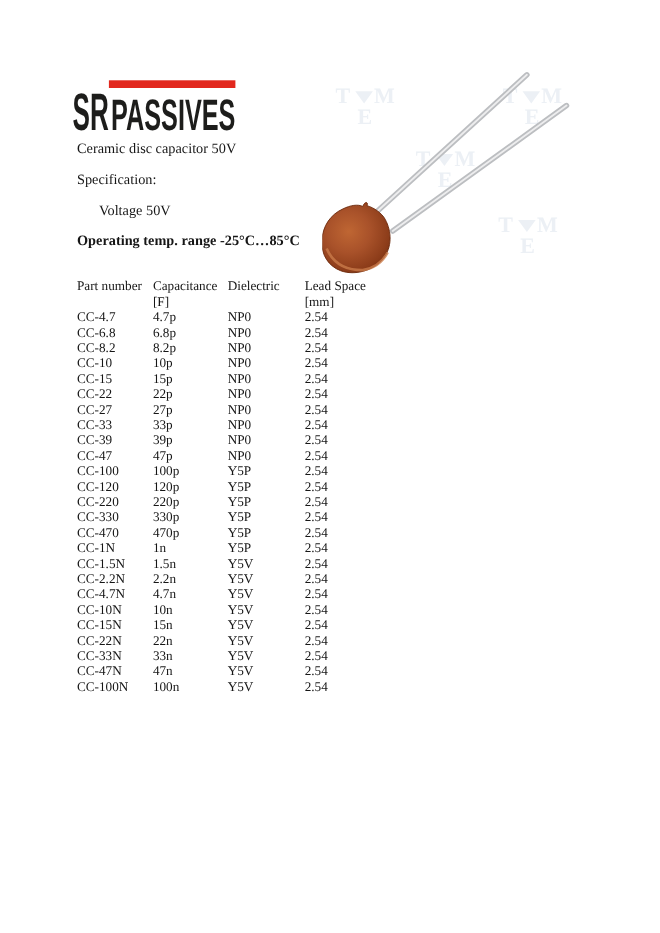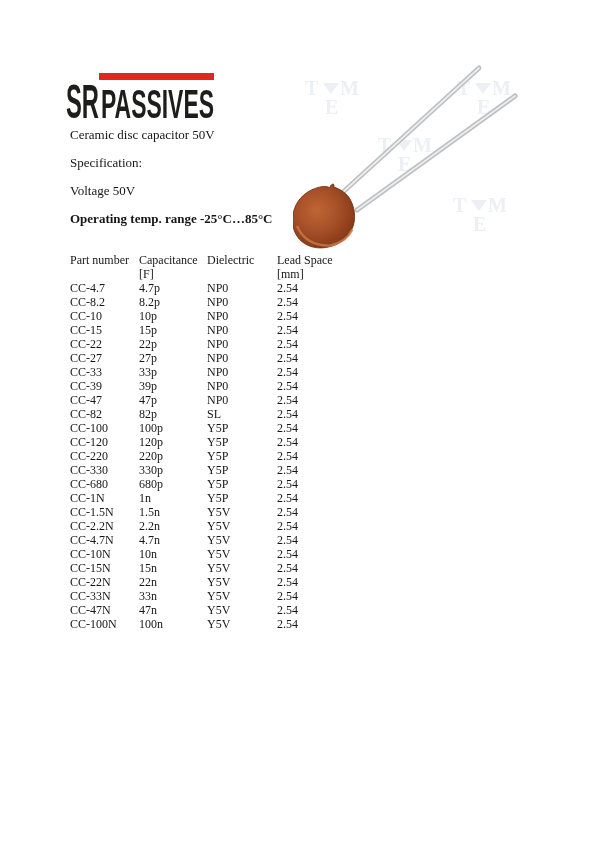--- a/index.html
+++ b/index.html
@@ -22,21 +22,21 @@
   
   .para {
     position: absolute;
     left: 70px;
     font-size: 13px;
     line-height: 15px;
     white-space: nowrap;
   }
   .para-title   { top: 127px; }
   .para-spec    { top: 155px; }
-  .para-voltage { top: 183px; }
+  .para-voltage { top: 183px; margin-left: 20px; }
   .para-temp    { top: 211px; font-weight: bold; }
 
   
   .photo-svg {
     position: absolute;
     left: 293px;
     top: 58px;
     z-index: 2;
   }
 
@@ -182,20 +182,26 @@
     </tr>
   </thead>
   <tbody>
       <tr>
         <td>CC-4.7</td>
         <td>4.7p</td>
         <td>NP0</td>
         <td>2.54</td>
       </tr>
       <tr>
+        <td>CC-6.8</td>
+        <td>6.8p</td>
+        <td>NP0</td>
+        <td>2.54</td>
+      </tr>
+      <tr>
         <td>CC-8.2</td>
         <td>8.2p</td>
         <td>NP0</td>
         <td>2.54</td>
       </tr>
       <tr>
         <td>CC-10</td>
         <td>10p</td>
         <td>NP0</td>
         <td>2.54</td>
@@ -230,26 +236,20 @@
         <td>NP0</td>
         <td>2.54</td>
       </tr>
       <tr>
         <td>CC-47</td>
         <td>47p</td>
         <td>NP0</td>
         <td>2.54</td>
       </tr>
       <tr>
-        <td>CC-82</td>
-        <td>82p</td>
-        <td>SL</td>
-        <td>2.54</td>
-      </tr>
-      <tr>
         <td>CC-100</td>
         <td>100p</td>
         <td>Y5P</td>
         <td>2.54</td>
       </tr>
       <tr>
         <td>CC-120</td>
         <td>120p</td>
         <td>Y5P</td>
         <td>2.54</td>
@@ -260,22 +260,22 @@
         <td>Y5P</td>
         <td>2.54</td>
       </tr>
       <tr>
         <td>CC-330</td>
         <td>330p</td>
         <td>Y5P</td>
         <td>2.54</td>
       </tr>
       <tr>
-        <td>CC-680</td>
-        <td>680p</td>
+        <td>CC-470</td>
+        <td>470p</td>
         <td>Y5P</td>
         <td>2.54</td>
       </tr>
       <tr>
         <td>CC-1N</td>
         <td>1n</td>
         <td>Y5P</td>
         <td>2.54</td>
       </tr>
       <tr>

